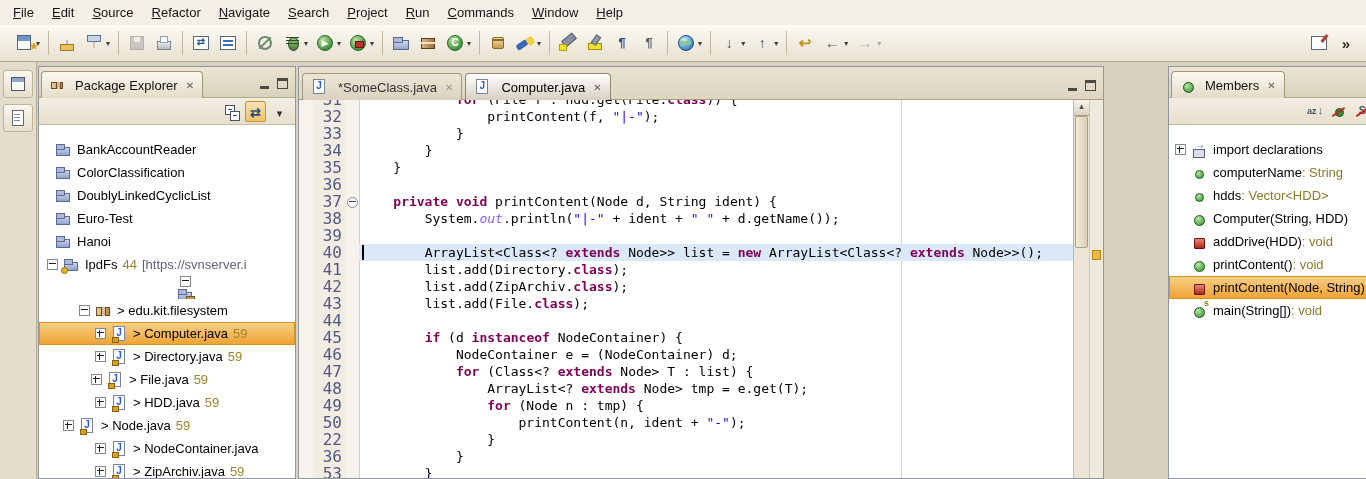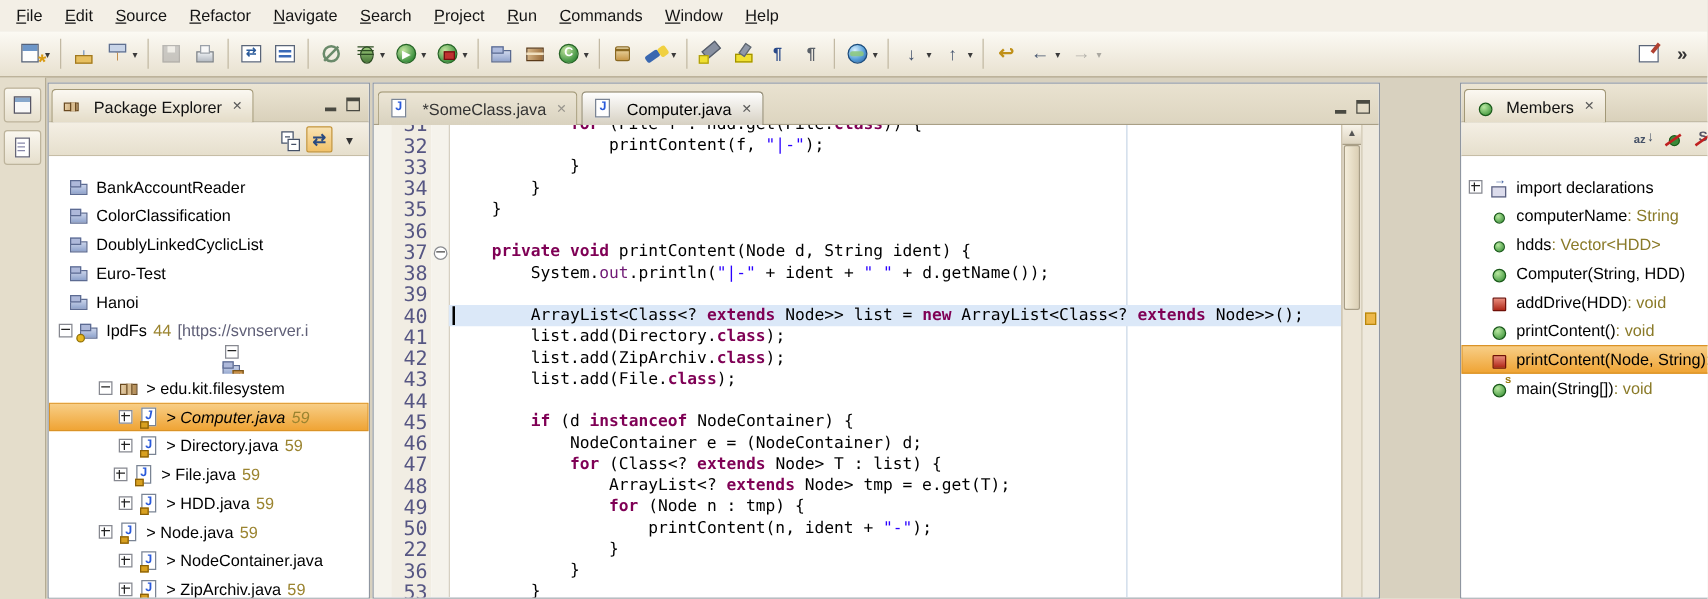--- a/index.html
+++ b/index.html
@@ -159,21 +159,21 @@
   .code-rows{position:absolute;top:-9px;left:0;right:0;z-index:1}
   .crow{display:flex;height:17px;line-height:17px;font-family:"DejaVu Sans Mono","Liberation Mono",monospace;font-size:13px}
   .ln{width:43px;padding-right:3px;text-align:right;color:#565683;flex:none;font-size:16px}
   .fold{width:14px;flex:none;position:relative}
   .fold-ic{position:absolute;left:2px;top:4px;width:9px;height:9px;border:1px solid #8a8c90;border-radius:50%;background:#fff}
   .fold-ic::after{content:"";position:absolute;left:1px;right:1px;top:3px;height:1px;background:#444}
   .codecell{flex:1;white-space:pre;color:#000;padding-left:3px}
   .crow.cur .codecell{background:#dbe8f8}
   .c-k{color:#7f0055;font-weight:bold}
   .c-s{color:#2a00ff}
-  .c-f{color:#701a75;}
+  .c-f{color:#8b5cf6;font-style:italic}
   .caret{position:absolute;left:63px;top:145px;width:2px;height:15px;background:#000;z-index:2}
   .vscroll{width:15px;flex:none;background:#ece5d6;border-left:1px solid #c3baa2;position:relative}
   .sb-btn{height:15px;background:linear-gradient(#f8f4ea,#ddd4c0);border-bottom:1px solid #a89e86;text-align:center;font-size:8px;line-height:14px;color:#555}
   .sb-thumb{position:absolute;top:16px;height:130px;left:1px;right:1px;background:linear-gradient(90deg,#f4edda,#dbcfb4);border:1px solid #a89e86;border-radius:2px}
   .overview{width:13px;flex:none;background:#eee9dd;border-left:1px solid #cfc7b2;position:relative}
   .ov-marker{position:absolute;left:2px;right:2px;height:8px;top:150px;background:#edb84a;border:1px solid #b8860b}
 </style>
 </head>
 <body>
 
@@ -393,21 +393,21 @@
             <span class="ov ov-pkg"></span>
           </span>
           <span class="tlabel">&gt; src</span>
           <span class="tdec">45</span>
         </div>
         <div class="trow" style="padding-left: 40px;">
           <span class="texp minus"></span>
           <span class="fi fi-package"></span>
           <span class="tlabel">&gt; edu.kit.filesystem</span>
         </div>
-        <div class="trow selected" style="padding-left: 56px; font-style: italic;">
+        <div class="trow selected" style="padding-left: 56px;">
           <span class="texp plus"></span>
           <span class="fi fi-java">
             <span class="ov ov-file"></span>
           </span>
           <span class="tlabel">&gt; Computer.java</span>
           <span class="tdec">59</span>
         </div>
         <div class="trow" style="padding-left: 56px;">
           <span class="texp plus"></span>
           <span class="fi fi-java">
@@ -425,21 +425,21 @@
           <span class="tdec">59</span>
         </div>
         <div class="trow" style="padding-left: 56px;">
           <span class="texp plus"></span>
           <span class="fi fi-java">
             <span class="ov ov-file"></span>
           </span>
           <span class="tlabel">&gt; HDD.java</span>
           <span class="tdec">59</span>
         </div>
-        <div class="trow" style="padding-left: 40px;">
+        <div class="trow" style="padding-left: 24px;">
           <span class="texp plus"></span>
           <span class="fi fi-java">
             <span class="ov ov-file"></span>
           </span>
           <span class="tlabel">&gt; Node.java</span>
           <span class="tdec">59</span>
         </div>
         <div class="trow" style="padding-left: 56px;">
           <span class="texp plus"></span>
           <span class="fi fi-java">

